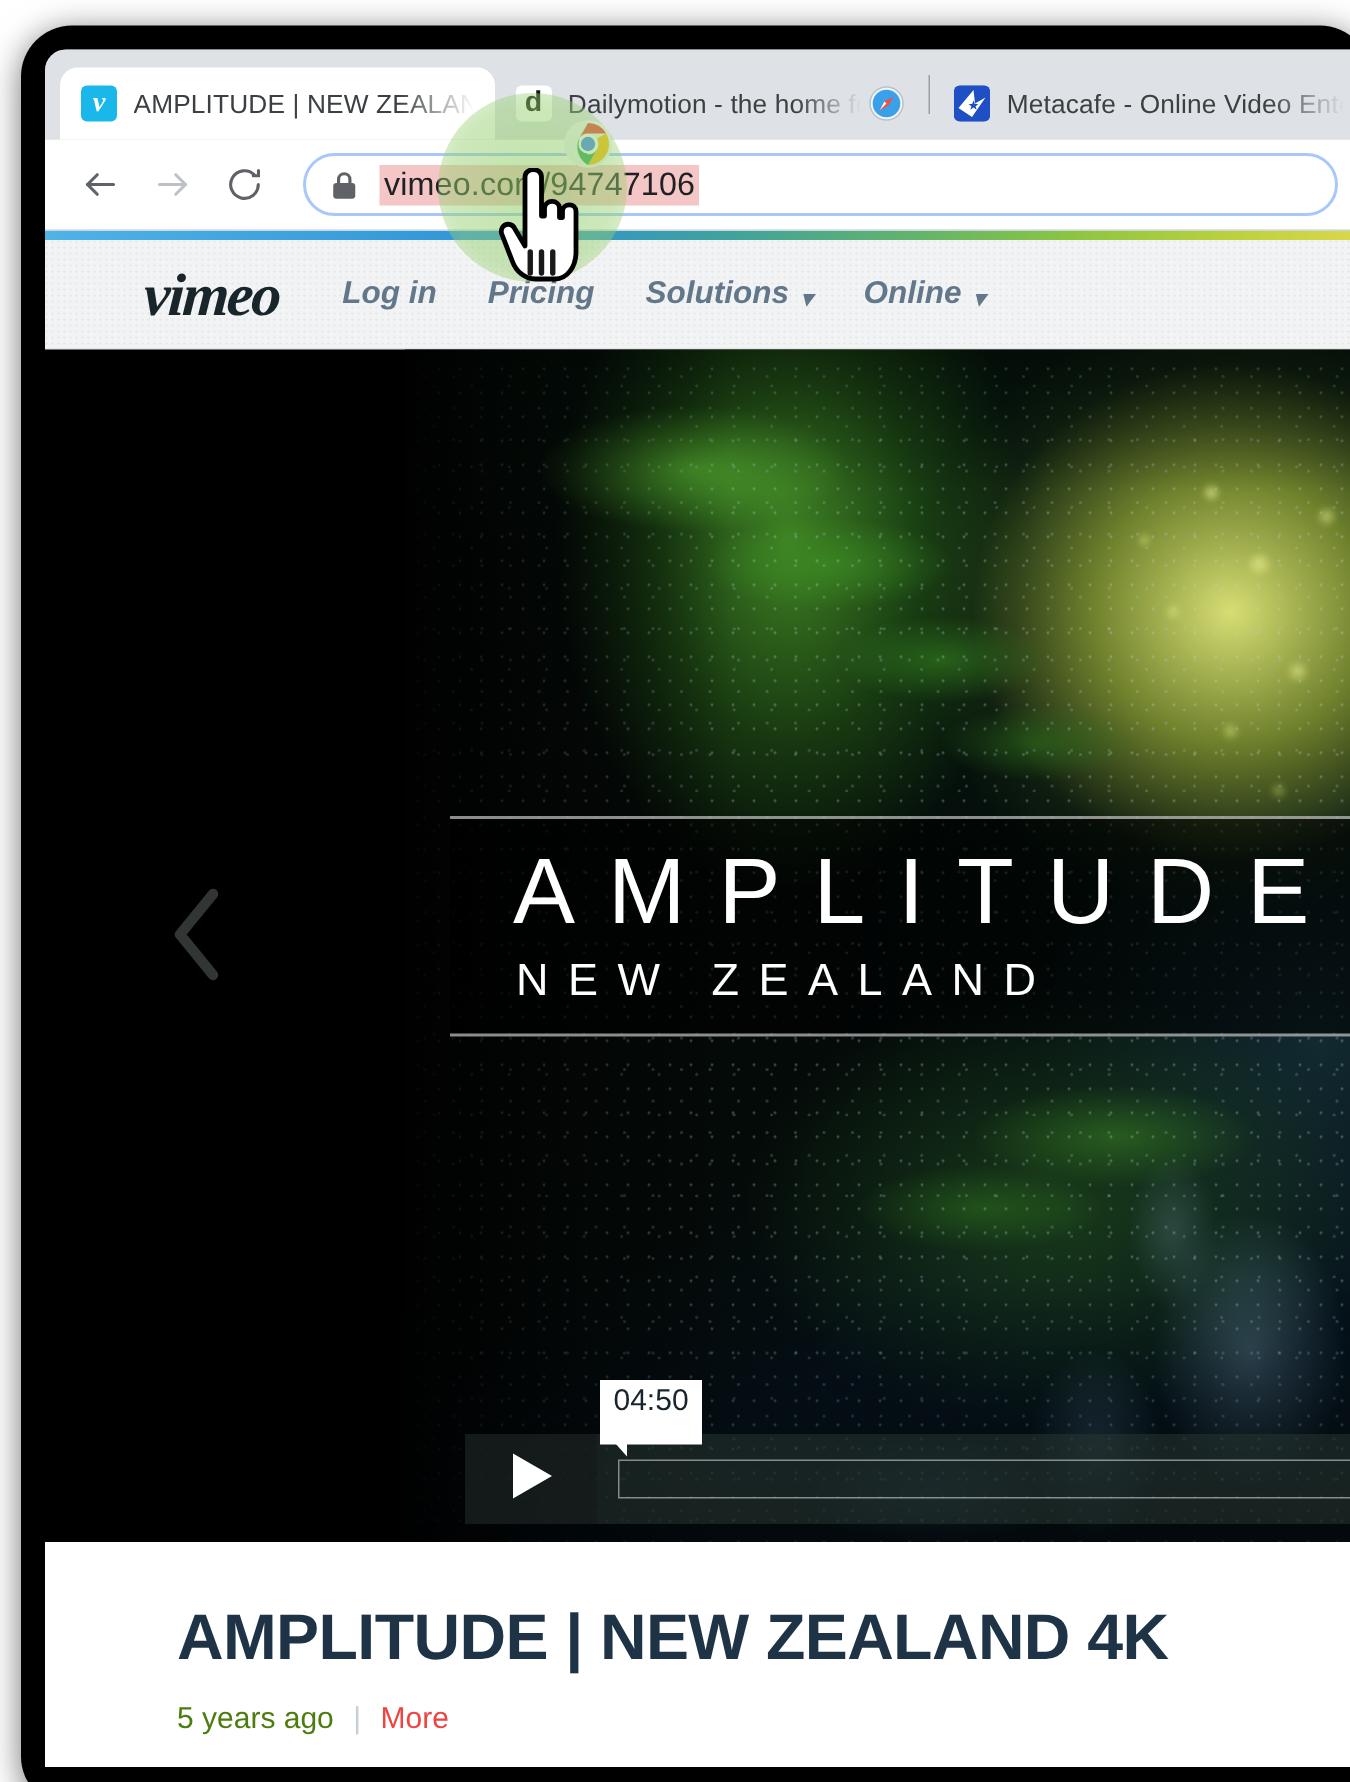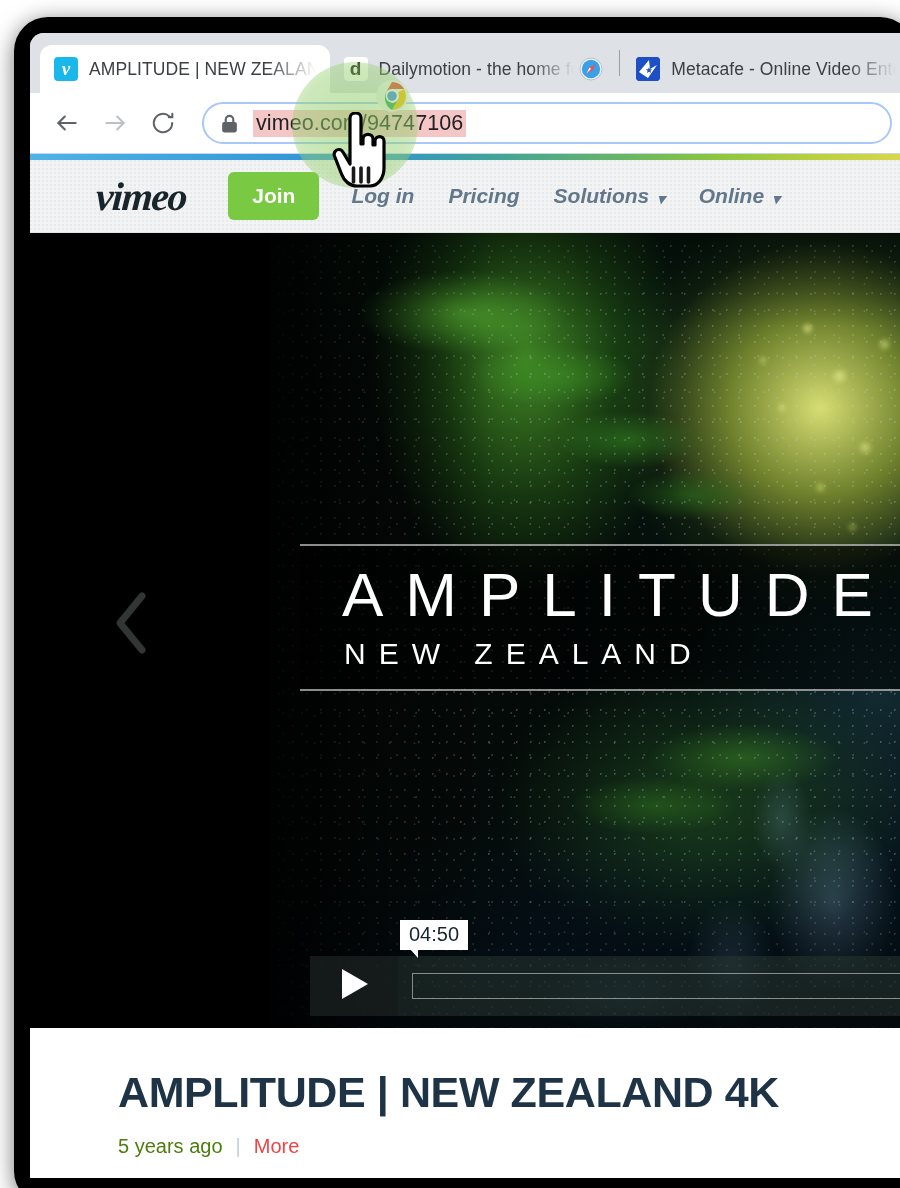--- a/index.html
+++ b/index.html
@@ -338,21 +338,21 @@
     height: 26px;
     border: 1px solid rgba(255,255,255,0.48);
     border-right: none;
   }
   #time-tooltip {
     position: absolute;
     left: 2px; top: -36px;
     background: #ffffff;
     color: #17252c;
     font-size: 20px;
-    padding: 3px 9px 4px 9px;
+    padding: 3px 9px 17px 9px;
     white-space: nowrap;
   }
   #time-tooltip::after {
     content: "";
     position: absolute;
     left: 10px; bottom: -8px;
     border-left: 8px solid transparent;
     border-right: 0 solid transparent;
     border-top: 9px solid #ffffff;
   }
@@ -481,21 +481,20 @@
       </span>
       <span id="url-text">vimeo.com/94747106</span>
     </div>
   </div>
 
   <div id="loading-bar-top-hair"></div>
   <div id="loading-bar"></div>
 
   <div id="vimeo-nav">
     <span id="vimeo-logo">vimeo</span>
-    <button id="join-button">Join</button>
 
     <span class="nav-link">
       <span>Log in</span>
     </span>
     <span class="nav-link">
       <span>Pricing</span>
     </span>
     <span class="nav-link">
       <span>Solutions</span>
       <span class="caret">▾</span>

